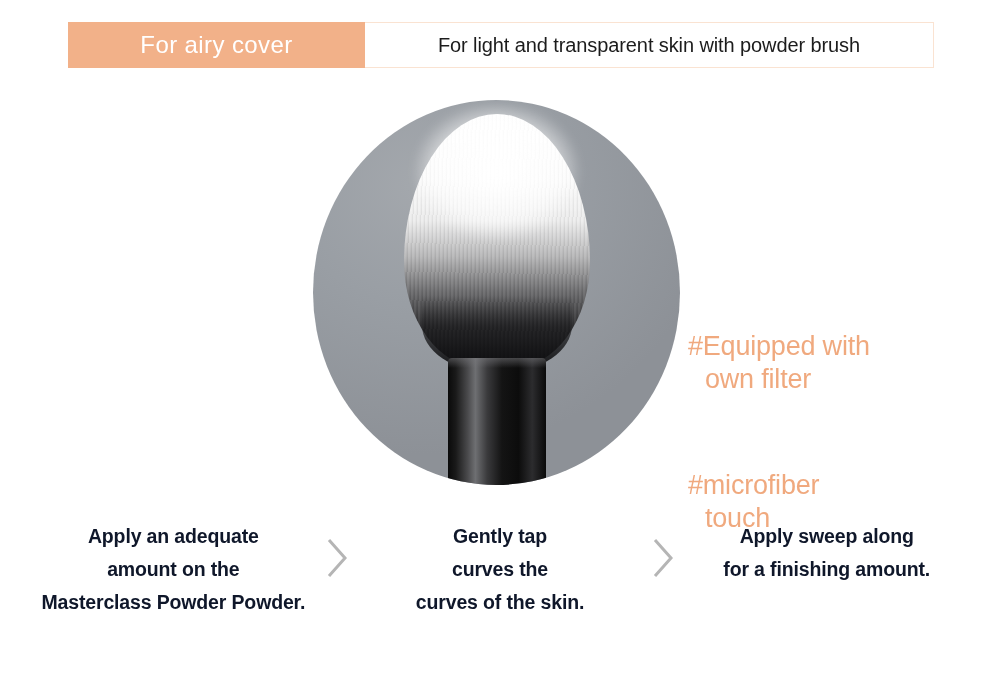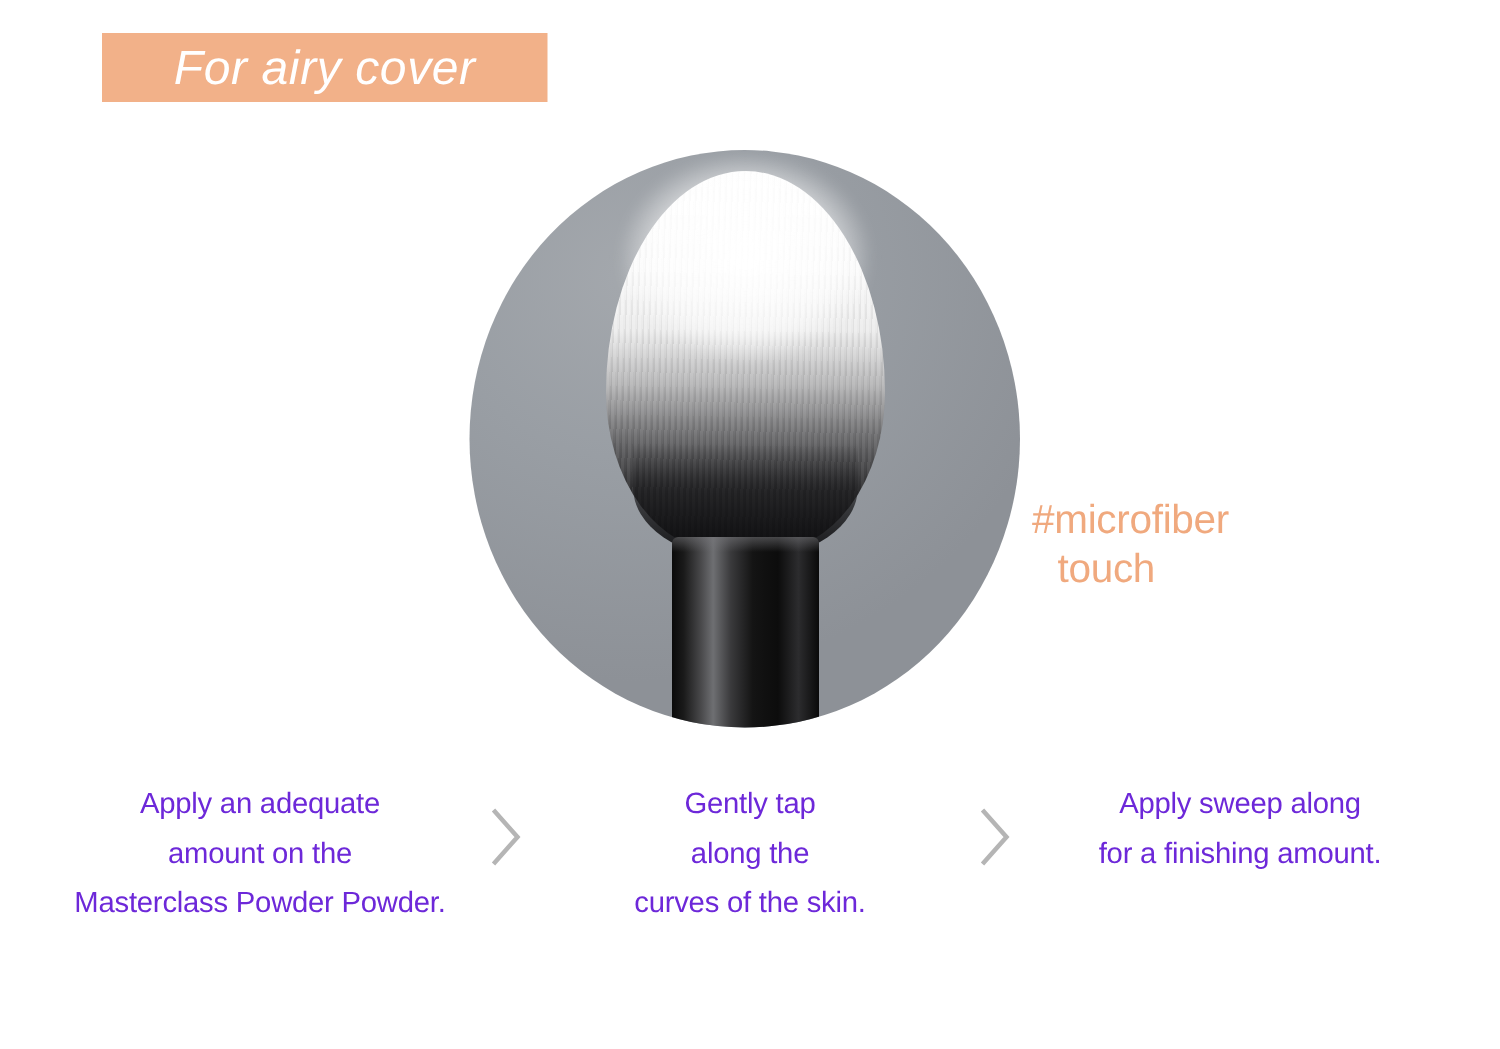--- a/index.html
+++ b/index.html
@@ -29,25 +29,24 @@
   .header-tag {
     width: 297px;
     background: #f2b189;
     display: flex;
     align-items: center;
     justify-content: center;
     box-sizing: border-box;
   }
   .header-tag-label {
     color: #ffffff;
-    font-size: 32px;
+    font-size: 24px;
     letter-spacing: 0.4px;
     font-weight: 400;
     line-height: 1;
-    font-style: italic;
   }
   .header-desc {
     flex: 1;
     background: #ffffff;
     border: 1px solid #fae3d2;
     border-left: none;
     display: flex;
     align-items: center;
     justify-content: center;
     box-sizing: border-box;
@@ -200,58 +199,65 @@
     left: 40px;
     top: 520px;
     width: 920px;
     display: flex;
     align-items: flex-start;
     justify-content: center;
   }
   .step {
     width: 280px;
     text-align: center;
-    color: #6d28d9;
+    color: #0f172a;
     font-size: 19.5px;
     line-height: 33px;
-    font-weight: 400;
+    font-weight: 700;
     letter-spacing: -0.15px;
   }
   .step-line { display: block; white-space: nowrap; }
   .step-arrow {
     width: 60px;
     display: flex;
     align-items: flex-start;
     justify-content: center;
     padding-top: 16px;
     flex: none;
   }
   .step-arrow svg { display: block; }
 </style>
 </head>
 <body>
 
 <div class="header-banner">
   <div class="header-tag">
     <span class="header-tag-label">For airy cover</span>
+  </div>
+  <div class="header-desc">
+    <span class="header-desc-label">For light and transparent skin with powder brush</span>
   </div>
 </div>
 
 <div class="hero">
 
   <div class="photo-circle">
     <div class="photo-inner">
       <div class="bristles"></div>
       <div class="bristle-taper"></div>
       <div class="brush-handle"></div>
     </div>
   </div>
 
   <div class="hashtags">
     <div class="hashtag-line">
+      <span>#Equipped with</span>
+      <span class="hashtag-indent">own filter</span>
+    </div>
+    <div class="hashtag-line">
       <span>#microfiber</span>
       <span class="hashtag-indent">touch</span>
     </div>
   </div>
 
 </div>
 
 <div class="steps">
 
   <div class="step">
@@ -261,21 +267,21 @@
   </div>
 
   <div class="step-arrow">
     <svg width="26" height="44" viewBox="0 0 26 44" aria-hidden="true">
       <polyline points="5,4 21,22 5,40" fill="none" stroke="#b5b5b5" stroke-width="3" stroke-linecap="butt" stroke-linejoin="miter"></polyline>
     </svg>
   </div>
 
   <div class="step">
     <span class="step-line">Gently tap</span>
-    <span class="step-line">along the</span>
+    <span class="step-line">curves the</span>
     <span class="step-line">curves of the skin.</span>
   </div>
 
   <div class="step-arrow">
     <svg width="26" height="44" viewBox="0 0 26 44" aria-hidden="true">
       <polyline points="5,4 21,22 5,40" fill="none" stroke="#b5b5b5" stroke-width="3" stroke-linecap="butt" stroke-linejoin="miter"></polyline>
     </svg>
   </div>
 
   <div class="step">

